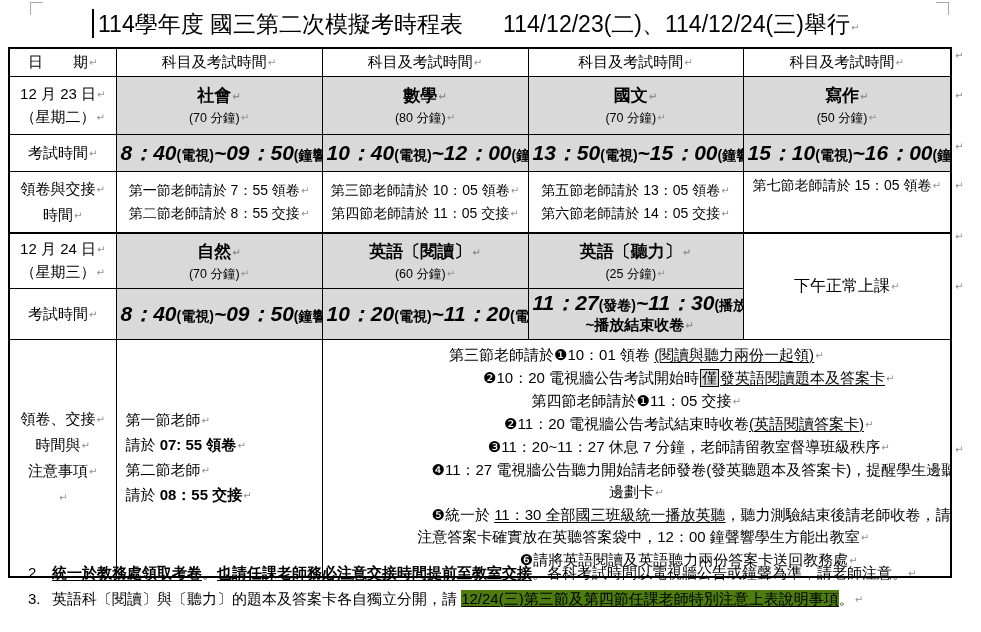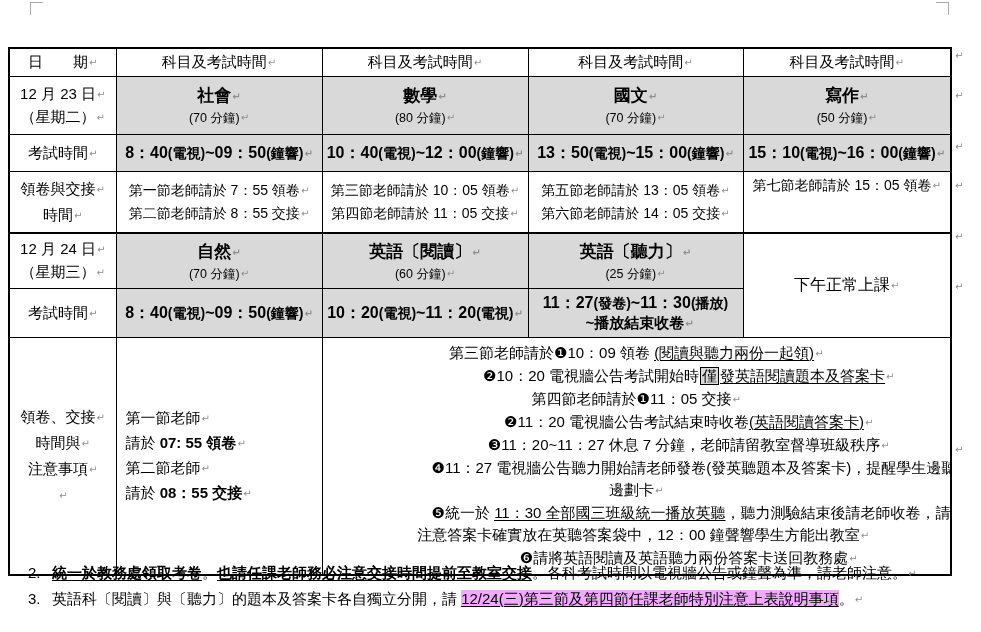--- a/index.html
+++ b/index.html
@@ -22,52 +22,55 @@
   td.dl{border-left:3px double #000;}
   tr.day2row td{border-top:2.5px solid #000;}
   .gray{background:#d9d9d9;}
   .r1{height:28px}.r2{height:58px}.r3{height:37px}.r4{height:47px}
   .r5{height:45px}.r6{height:48px}.r7{height:222px}
   .c-hd{font-size:15px;}
   .c-date{font-size:15px;line-height:22px;}
   .subj-name{font-size:17px;font-weight:bold;line-height:24px;}
   .subj-dur{font-size:12.5px;line-height:18px;}
   .timecell{white-space:nowrap;font-weight:bold;}
-  .timecell .big{font-size:16px;}
+  .timecell .big{font-size:21px;font-style:italic;}
   .timecell .sm{font-size:14px;}
   .listen{text-align:left;padding-left:4px !important;line-height:19px;}
   .listen .l2{font-size:15px;font-weight:bold;padding-left:8px;}
   .c-label{font-size:15px;line-height:25px;}
   .pickcell{font-size:14px;line-height:22px;white-space:nowrap;}
   .pick-top{vertical-align:top !important;padding-top:2px !important;}
   .afternoon{font-size:16px;}
   .tch{text-align:left;padding-left:5px;font-size:15px;line-height:24px;white-space:nowrap;}
   .tch .b{font-weight:bold;}
   .det{text-align:left;font-size:15px;line-height:22px;padding:5px 2px 0 4px;vertical-align:top;}
   .det>div{white-space:nowrap;}
   .det .ind{padding-left:105px;}
   .det .ind2{padding-left:14px;}
   .u{text-decoration:underline;text-underline-offset:2px;text-decoration-thickness:1px;}
   .box{display:inline-block;border:1px solid #000;background:#d9d9d9;line-height:16px;padding:0 1px;margin:0 1px;}
-  .hl{background:#f0abfc;}
+  .hl{background:#4d7c0f;}
   
   .rowmark{position:absolute;left:955px;color:#8f8f8f;font-size:10px;font-family:"DejaVu Sans",sans-serif;}
   
   .footnotes{position:absolute;left:28px;top:561px;font-size:15px;line-height:24.5px;white-space:nowrap;}
   .fn-num{display:inline-block;width:24px;}
   .fn .b{font-weight:bold;}
 </style>
 </head>
 <body>
 
 <div class="page">
 
   <div class="crop tl"></div>
   <div class="crop tr"></div>
 
+  <div class="title-row">
+    <span class="cursor"></span><span class="t-left">114學年度 國三第二次模擬考時程表</span><span class="t-right">114/12/23(二)、114/12/24(三)舉行</span><span class="pm">↵</span>
+  </div>
 
   <table class="sched">
     <colgroup>
         <col style="width:107px">
         <col style="width:206px">
         <col style="width:206px">
         <col style="width:215px">
         <col style="width:208px">
       </colgroup>
 
@@ -172,21 +175,21 @@
       </td>
       <td>
         <div class="tch">
           <div><span>第一節老師</span><span class="pm">↵</span></div>
           <div><span>請於 </span><span class="b">07: 55  領卷</span><span class="pm">↵</span></div>
           <div><span>第二節老師</span><span class="pm">↵</span></div>
           <div><span>請於 </span><span class="b">08：55 交接</span><span class="pm">↵</span></div>
         </div>
       </td>
       <td class="det" colspan="3">
-        <div><span>第三節老師請於</span><span>❶10：09 領卷  </span><span class="u">(閱讀與聽力兩份一起領)</span><span class="pm">↵</span></div>
+        <div><span>第三節老師請於</span><span>❶10：01 領卷  </span><span class="u">(閱讀與聽力兩份一起領)</span><span class="pm">↵</span></div>
         <div class="ind"><span>❷10：20 電視牆公告考試開始時</span><span class="box">僅</span><span class="u">發英語閱讀題本及答案卡</span><span class="pm">↵</span></div>
         <div><span>第四節老師請於</span><span>❶11：05 交接</span><span class="pm">↵</span></div>
         <div class="ind"><span>❷11：20 電視牆公告考試結束時收卷</span><span class="u">(英語閱讀答案卡)</span><span class="pm">↵</span></div>
         <div class="ind"><span>❸11：20~11：27 休息 7 分鐘，老師請留教室督導班級秩序</span><span class="pm">↵</span></div>
         <div class="ind"><span>❹11：27 電視牆公告聽力開始請老師發卷(發英聽題本及答案卡)，提醒學生邊聽</span></div>
         <div><span>邊劃卡</span><span class="pm">↵</span></div>
         <div class="ind"><span>❺統一於 </span><span class="u">11：30 全部國三班級統一播放英聽</span><span>，聽力測驗結束後請老師收卷，請</span></div>
         <div class="ind2"><span>注意答案卡確實放在英聽答案袋中，12：00 鐘聲響學生方能出教室</span><span class="pm">↵</span></div>
         <div class="ind"><span>❻請將英語閱讀及英語聽力兩份答案卡送回教務處</span><span class="pm">↵</span></div>
       </td>

